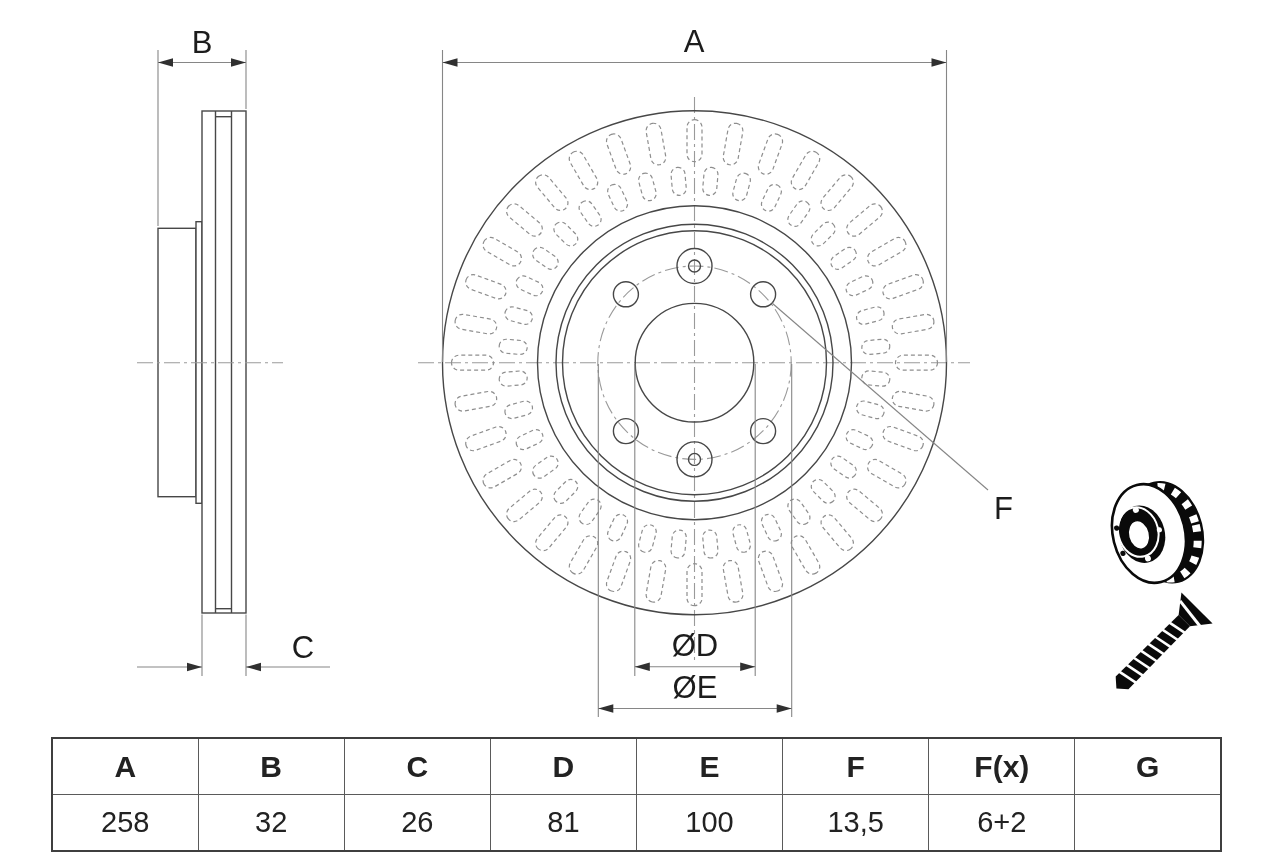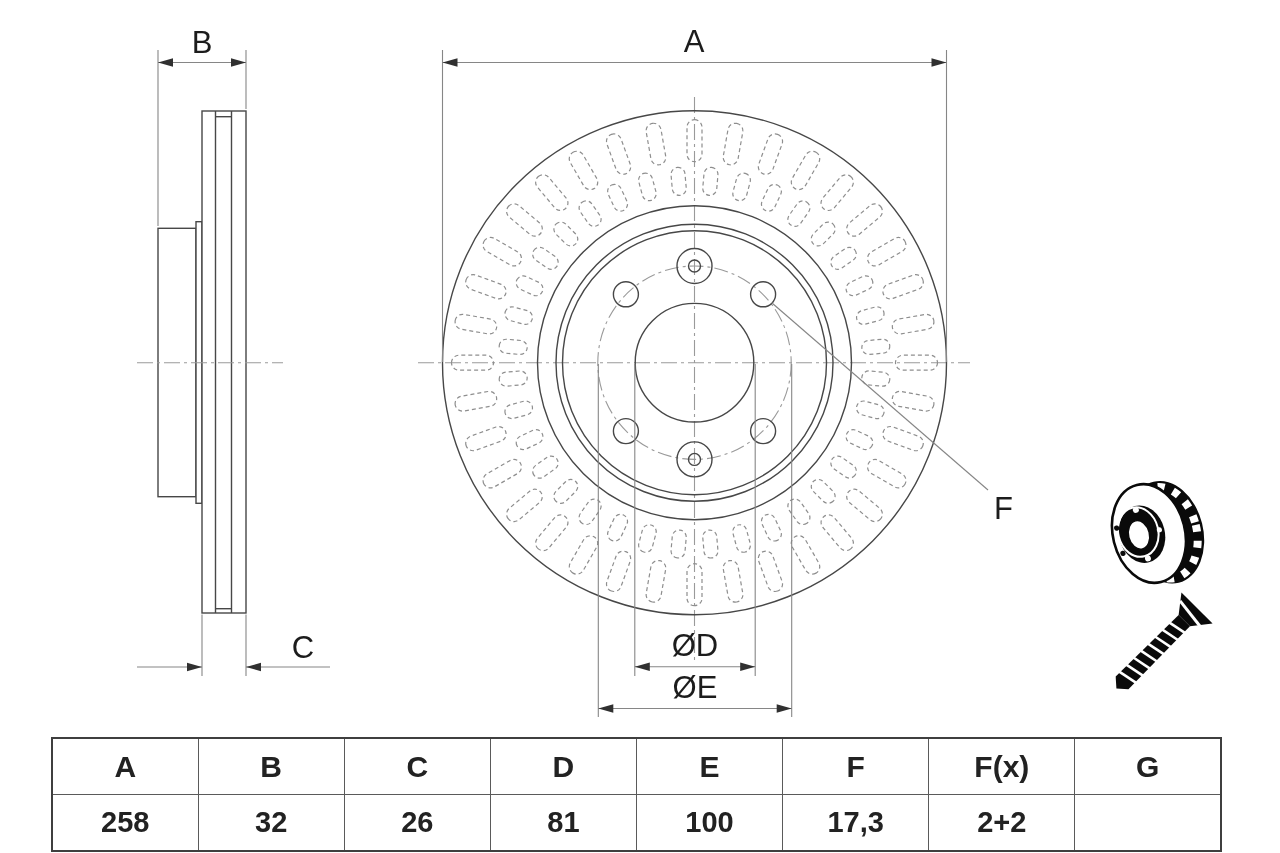--- a/index.html
+++ b/index.html
@@ -6,21 +6,21 @@
   .stage{position:relative;width:1280px;height:853px;background:#ffffff;overflow:hidden;
          font-family:"Liberation Sans",sans-serif;}
   svg text{font-family:"Liberation Sans",sans-serif;}
   .dim-label{font-size:31px;fill:#1c1c1c;}
   .spec-table{position:absolute;left:51px;top:737px;width:1171px;height:112px;
               border-collapse:collapse;table-layout:fixed;}
   .spec-table th,.spec-table td{border:1.6px solid #5a5a5a;text-align:center;vertical-align:middle;
               color:#222;padding:0;}
   .spec-table{border:2px solid #3f3f3f;}
   .spec-table th{font-size:30px;font-weight:bold;height:55px;}
-  .spec-table td{font-size:29px;font-weight:bold;height:55px;}
+  .spec-table td{font-size:29px;font-weight:normal;height:55px;}
 </style>
 </head>
 <body>
 
 <div class="stage">
 
 <svg width="1280" height="730" viewBox="0 0 1280 730">
   <defs>
     <marker id="arr" viewBox="0 0 12 8" refX="11.5" refY="4" markerWidth="17" markerHeight="11" orient="auto-start-reverse" markerUnits="userSpaceOnUse">
       <path d="M0.6,0.9 L11.5,4 L0.6,7.1 Z" fill="#303030"></path>
@@ -229,20 +229,20 @@
     <th>F</th>
     <th>F(x)</th>
     <th>G</th>
   </tr>
   <tr>
     <td>258</td>
     <td>32</td>
     <td>26</td>
     <td>81</td>
     <td>100</td>
-    <td>17,3</td>
-    <td>2+2</td>
+    <td>13,5</td>
+    <td>6+2</td>
     <td></td>
   </tr>
 </tbody>
     </table>
 
 </div>
 
 </body></html>

